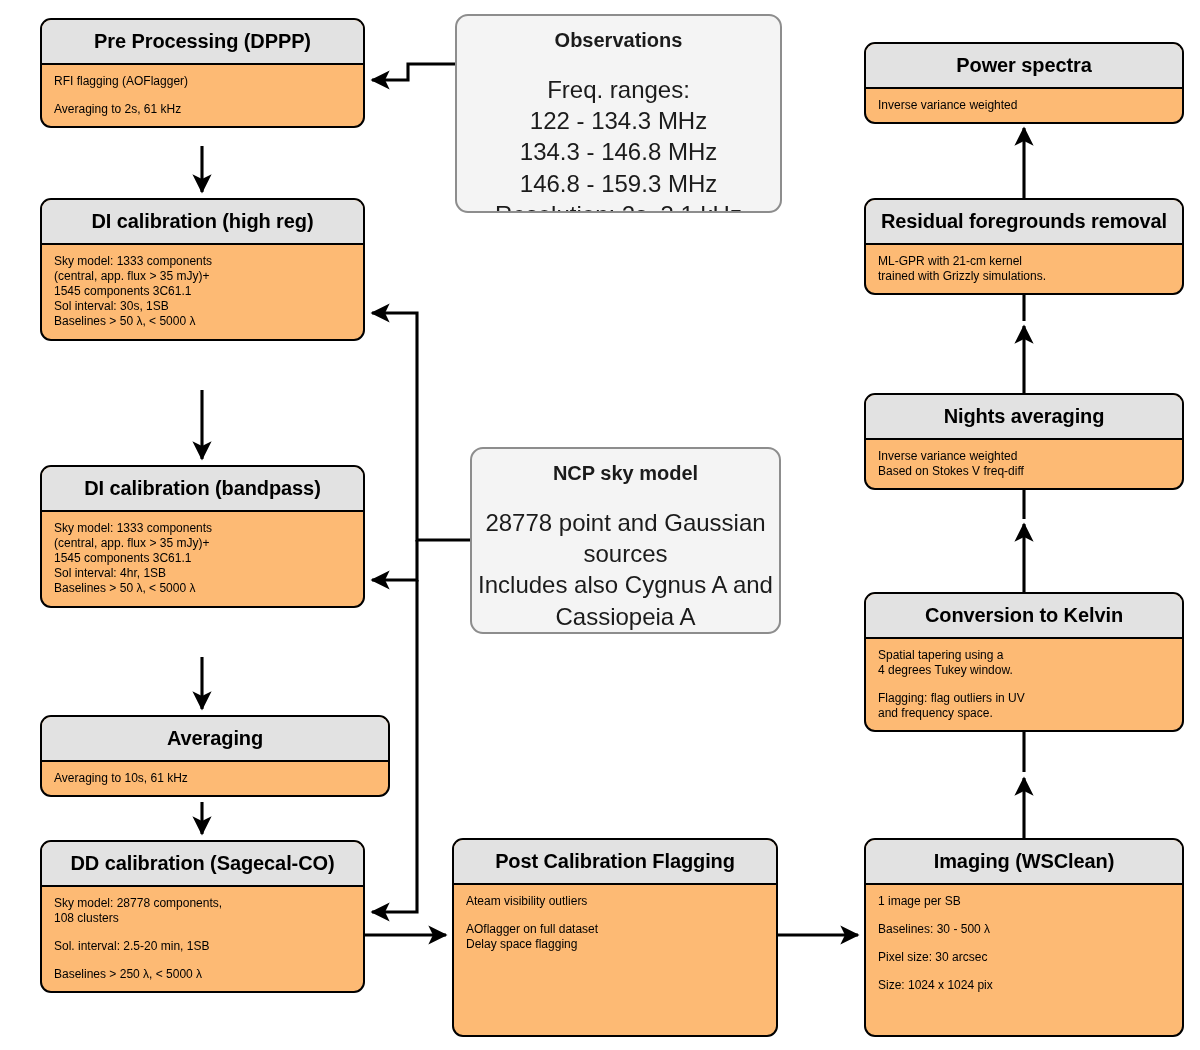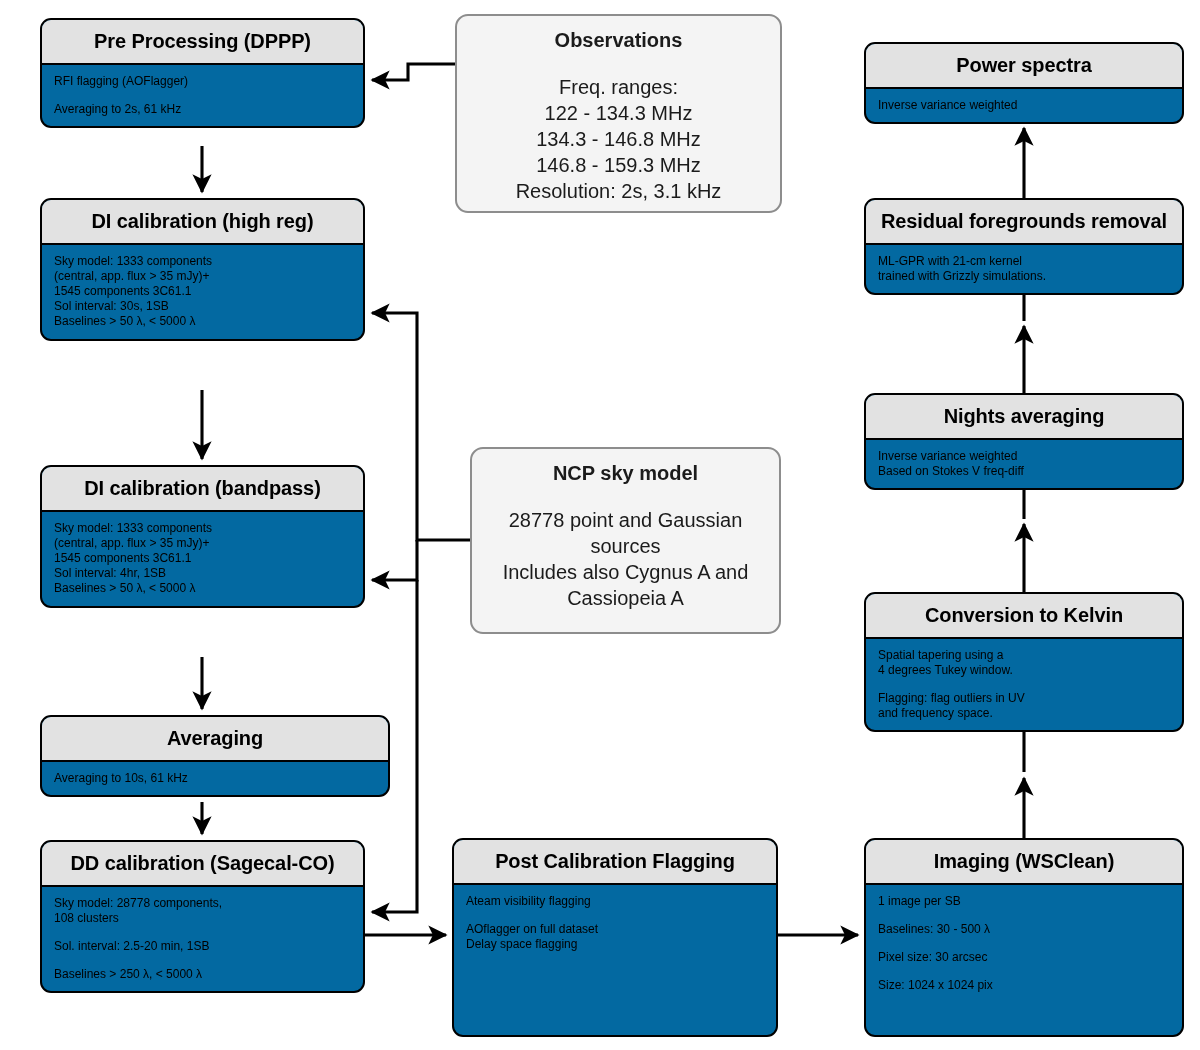--- a/index.html
+++ b/index.html
@@ -25,21 +25,21 @@
     left: 0; top: 0;
     width: 1200px; height: 1050px;
     pointer-events: none;
     z-index: 1;
   }
 
   
   .node {
     position: absolute;
     z-index: 2;
-    background: #0369a1;
+    background: #fdba74;
     border: 2px solid #000000;
     border-radius: 11px;
     overflow: hidden;
   }
 
   .node .hdr {
     background: #e2e2e2;
     border-bottom: 2px solid #000000;
     text-align: center;
     font-weight: bold;
@@ -77,21 +77,21 @@
   .node.aside .aside-title {
     text-align: center;
     font-weight: bold;
     font-size: 20px;
     color: #1b1b1b;
     margin-bottom: 22px;
   }
 
   .node.aside .aside-body {
     text-align: center;
-    font-size: 20px;
+    font-size: 24px;
     color: #1b1b1b;
     line-height: 1.3;
   }
   .node.aside .aside-body .line { white-space: pre; }
 
   
   #n-preproc      { left: 40px;  top: 18px;  width: 325px; }
   #n-observations { left: 455px; top: 14px;  width: 327px; height: 199px; }
   #n-powerspectra { left: 864px; top: 42px;  width: 320px; }
   #n-dihigh       { left: 40px;  top: 198px; width: 325px; }
@@ -220,21 +220,21 @@
       <div class="line">sources</div>
       <div class="line">Includes also Cygnus A and</div>
       <div class="line">Cassiopeia A</div>
     </div>
   </div>
 
   <div class="node" id="n-postflag">
     <div class="hdr">Post Calibration Flagging</div>
     <div class="body">
       <div class="para">
-        <div class="line">Ateam visibility flagging</div>
+        <div class="line">Ateam visibility outliers</div>
       </div>
       <div class="para">
         <div class="line">AOflagger on full dataset</div>
         <div class="line">Delay space flagging</div>
       </div>
     </div>
   </div>
 
   <div class="node" id="n-powerspectra">
     <div class="hdr">Power spectra</div>

